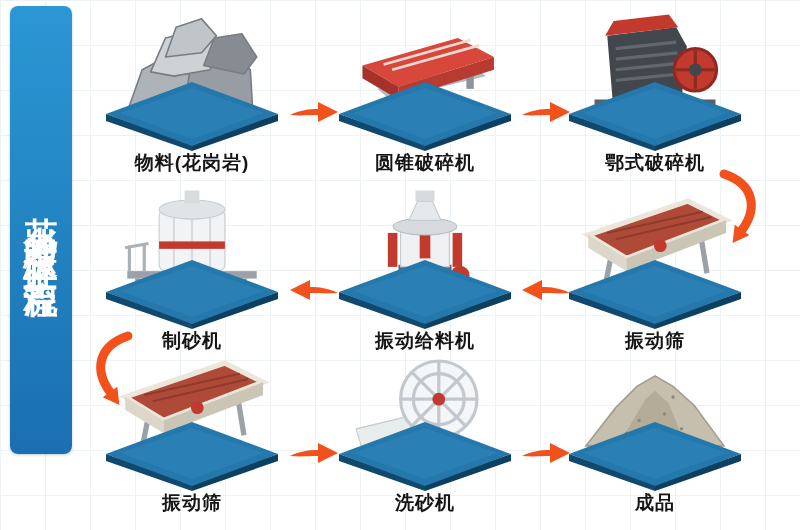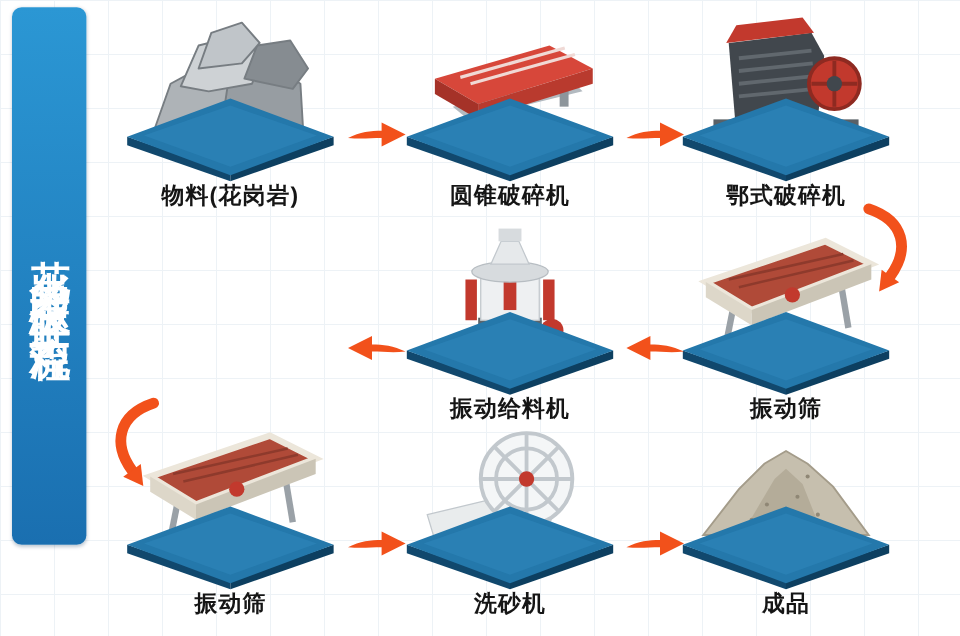--- a/index.html
+++ b/index.html
@@ -121,20 +121,41 @@
       <line x1="113" y1="44" x2="113" y2="80" stroke="#8e2a21" stroke-width="3"></line>
       <line x1="95" y1="62" x2="131" y2="62" stroke="#8e2a21" stroke-width="3"></line>
       <circle cx="113" cy="62" r="6" fill="#41474d"></circle>
     </svg>
     <svg class="platform" width="180" height="74" viewBox="0 0 180 74">
         <use href="#plat"></use>
       </svg>
     <div class="label">鄂式破碎机</div>
   </div>
 
+  <div class="cell" style="left:82px;top:178px;">
+    <svg class="machine" width="160" height="122" viewBox="0 0 150 115">
+      <rect x="14" y="84" width="122" height="7" fill="#9aa2a8"></rect>
+      <line x1="24" y1="91" x2="24" y2="106" stroke="#8d959b" stroke-width="5"></line>
+      <line x1="124" y1="91" x2="124" y2="106" stroke="#8d959b" stroke-width="5"></line>
+      <line x1="16" y1="60" x2="16" y2="84" stroke="#aab1b7" stroke-width="3"></line>
+      <line x1="30" y1="58" x2="30" y2="84" stroke="#aab1b7" stroke-width="3"></line>
+      <line x1="12" y1="62" x2="34" y2="58" stroke="#aab1b7" stroke-width="3"></line>
+      <rect x="44" y="26" width="62" height="58" rx="6" fill="#f1f3f4" stroke="#c6ccd0"></rect>
+      <line x1="58" y1="30" x2="58" y2="84" stroke="#d7dbde" stroke-width="2"></line>
+      <line x1="75" y1="34" x2="75" y2="84" stroke="#d7dbde" stroke-width="2"></line>
+      <line x1="92" y1="30" x2="92" y2="84" stroke="#d7dbde" stroke-width="2"></line>
+      <rect x="44" y="56" width="62" height="7" fill="#c2392d"></rect>
+      <ellipse cx="75" cy="26" rx="31" ry="9" fill="#e0e4e7" stroke="#c6ccd0"></ellipse>
+      <rect x="68" y="8" width="14" height="12" fill="#d7dbde"></rect>
+    </svg>
+    <svg class="platform" width="180" height="74" viewBox="0 0 180 74">
+        <use href="#plat"></use>
+      </svg>
+    <div class="label">制砂机</div>
+  </div>
 
   <div class="cell" style="left:315px;top:178px;">
     <svg class="machine" width="160" height="122" viewBox="0 0 150 115">
       <rect x="42" y="92" width="66" height="10" fill="#474d52"></rect>
       <rect x="50" y="78" width="50" height="16" fill="#5d646a"></rect>
       <rect x="52" y="42" width="46" height="38" fill="#eef0f2" stroke="#c2c8cd"></rect>
       <rect x="40" y="48" width="9" height="32" fill="#c2392d"></rect>
       <rect x="101" y="48" width="9" height="32" fill="#c2392d"></rect>
       <rect x="70" y="46" width="10" height="26" fill="#c2392d"></rect>
       <ellipse cx="75" cy="42" rx="30" ry="8" fill="#d7dbde" stroke="#b7bdc2"></ellipse>

